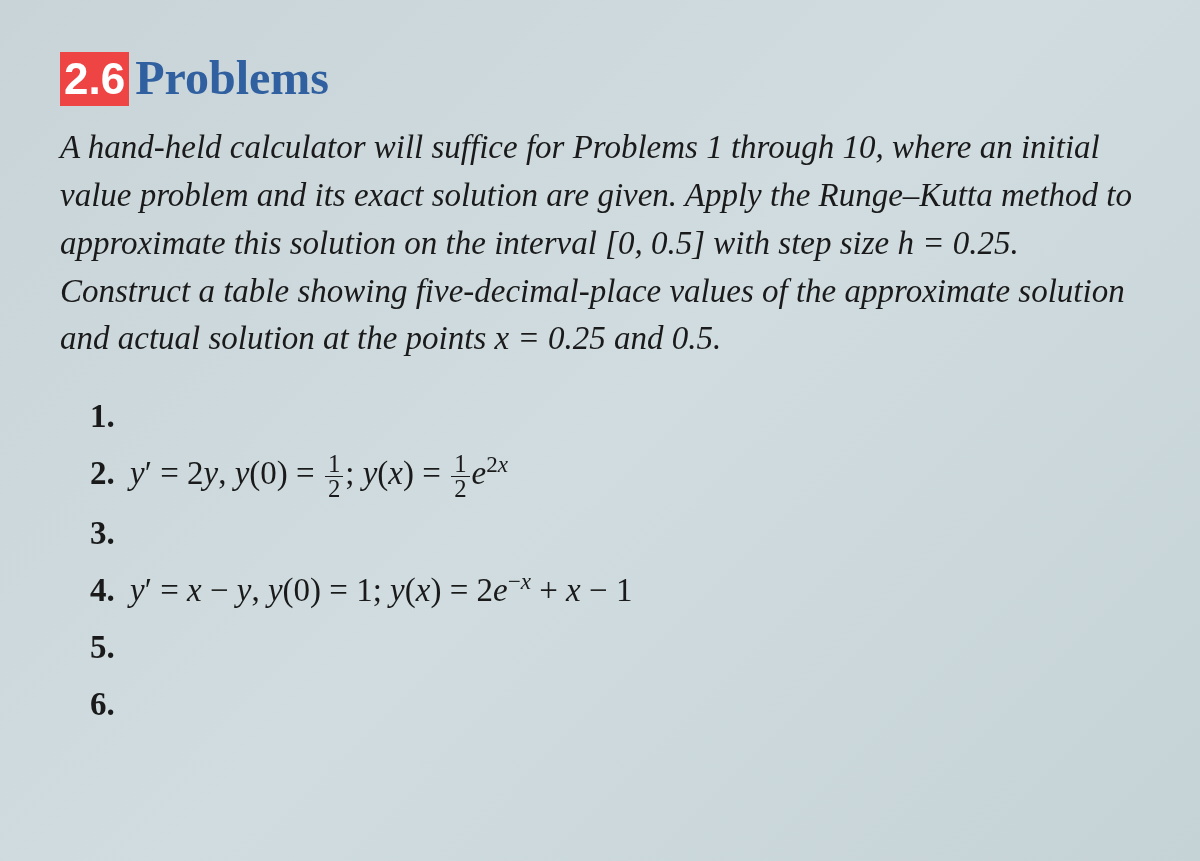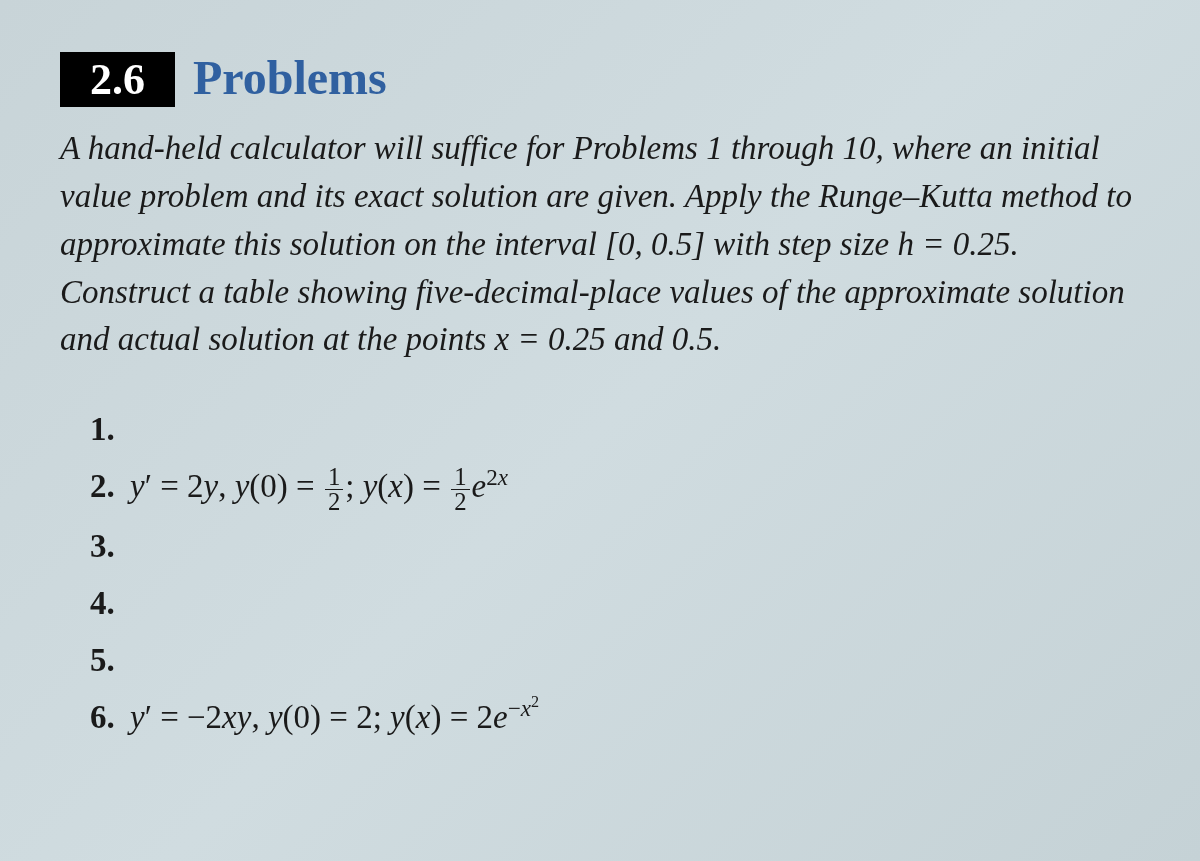--- a/index.html
+++ b/index.html
@@ -18,42 +18,42 @@
       position: relative;
     }
     
     .header {
       display: flex;
       align-items: baseline;
       margin-bottom: 18px;
     }
     
     .section-number-box {
-      background-color: #000000;
+      background-color: #ef4444;
       color: #ffffff;
       font-size: 44px;
       font-weight: bold;
-      padding: 2px 30px;
-      font-family: Liberation Serif, serif;
+      padding: 2px 4px;
+      font-family: Liberation Sans, sans-serif;
     }
     
     .section-title {
       color: #3060a0;
       font-size: 48px;
       font-weight: bold;
-      margin-left: 18px;
+      margin-left: 6px;
       font-family: Georgia, serif;
     }
     
     .instructions {
       font-style: italic;
       font-size: 33px;
       line-height: 1.45;
       color: #1a1a1a;
-      margin-bottom: 40px;
+      margin-bottom: 28px;
       font-family: Georgia, 'Times New Roman', serif;
     }
     
     .problems-list {
       padding-left: 30px;
     }
     
     .problem-item {
       display: flex;
       align-items: baseline;
@@ -120,21 +120,21 @@
   </div>
   <div class="problem-item">
     <span class="problem-number">2.</span>
     <span class="problem-equation"><span class="italic">y</span>′ = 2<span class="italic">y</span>, <span class="italic">y</span>(0) = <span class="frac"><span class="num">1</span><span class="den">2</span></span>; <span class="italic">y</span>(<span class="italic">x</span>) = <span class="frac"><span class="num">1</span><span class="den">2</span></span><span class="italic">e</span><sup>2<span class="italic">x</span></sup></span>
   </div>
   <div class="problem-item">
     <span class="problem-number">3.</span>
   </div>
   <div class="problem-item">
     <span class="problem-number">4.</span>
+    <span class="problem-equation"><span class="italic">y</span>′ = <span class="italic">x</span> − <span class="italic">y</span>, <span class="italic">y</span>(0) = 1; <span class="italic">y</span>(<span class="italic">x</span>) = 2<span class="italic">e</span><sup>−<span class="italic">x</span></sup> + <span class="italic">x</span> − 1</span>
   </div>
   <div class="problem-item">
     <span class="problem-number">5.</span>
   </div>
   <div class="problem-item">
     <span class="problem-number">6.</span>
-    <span class="problem-equation"><span class="italic">y</span>′ = −2<span class="italic">xy</span>, <span class="italic">y</span>(0) = 2; <span class="italic">y</span>(<span class="italic">x</span>) = 2<span class="italic">e</span><sup>−<span class="italic">x</span><sup>2</sup></sup></span>
   </div>
 </div>
 
 </body></html>

